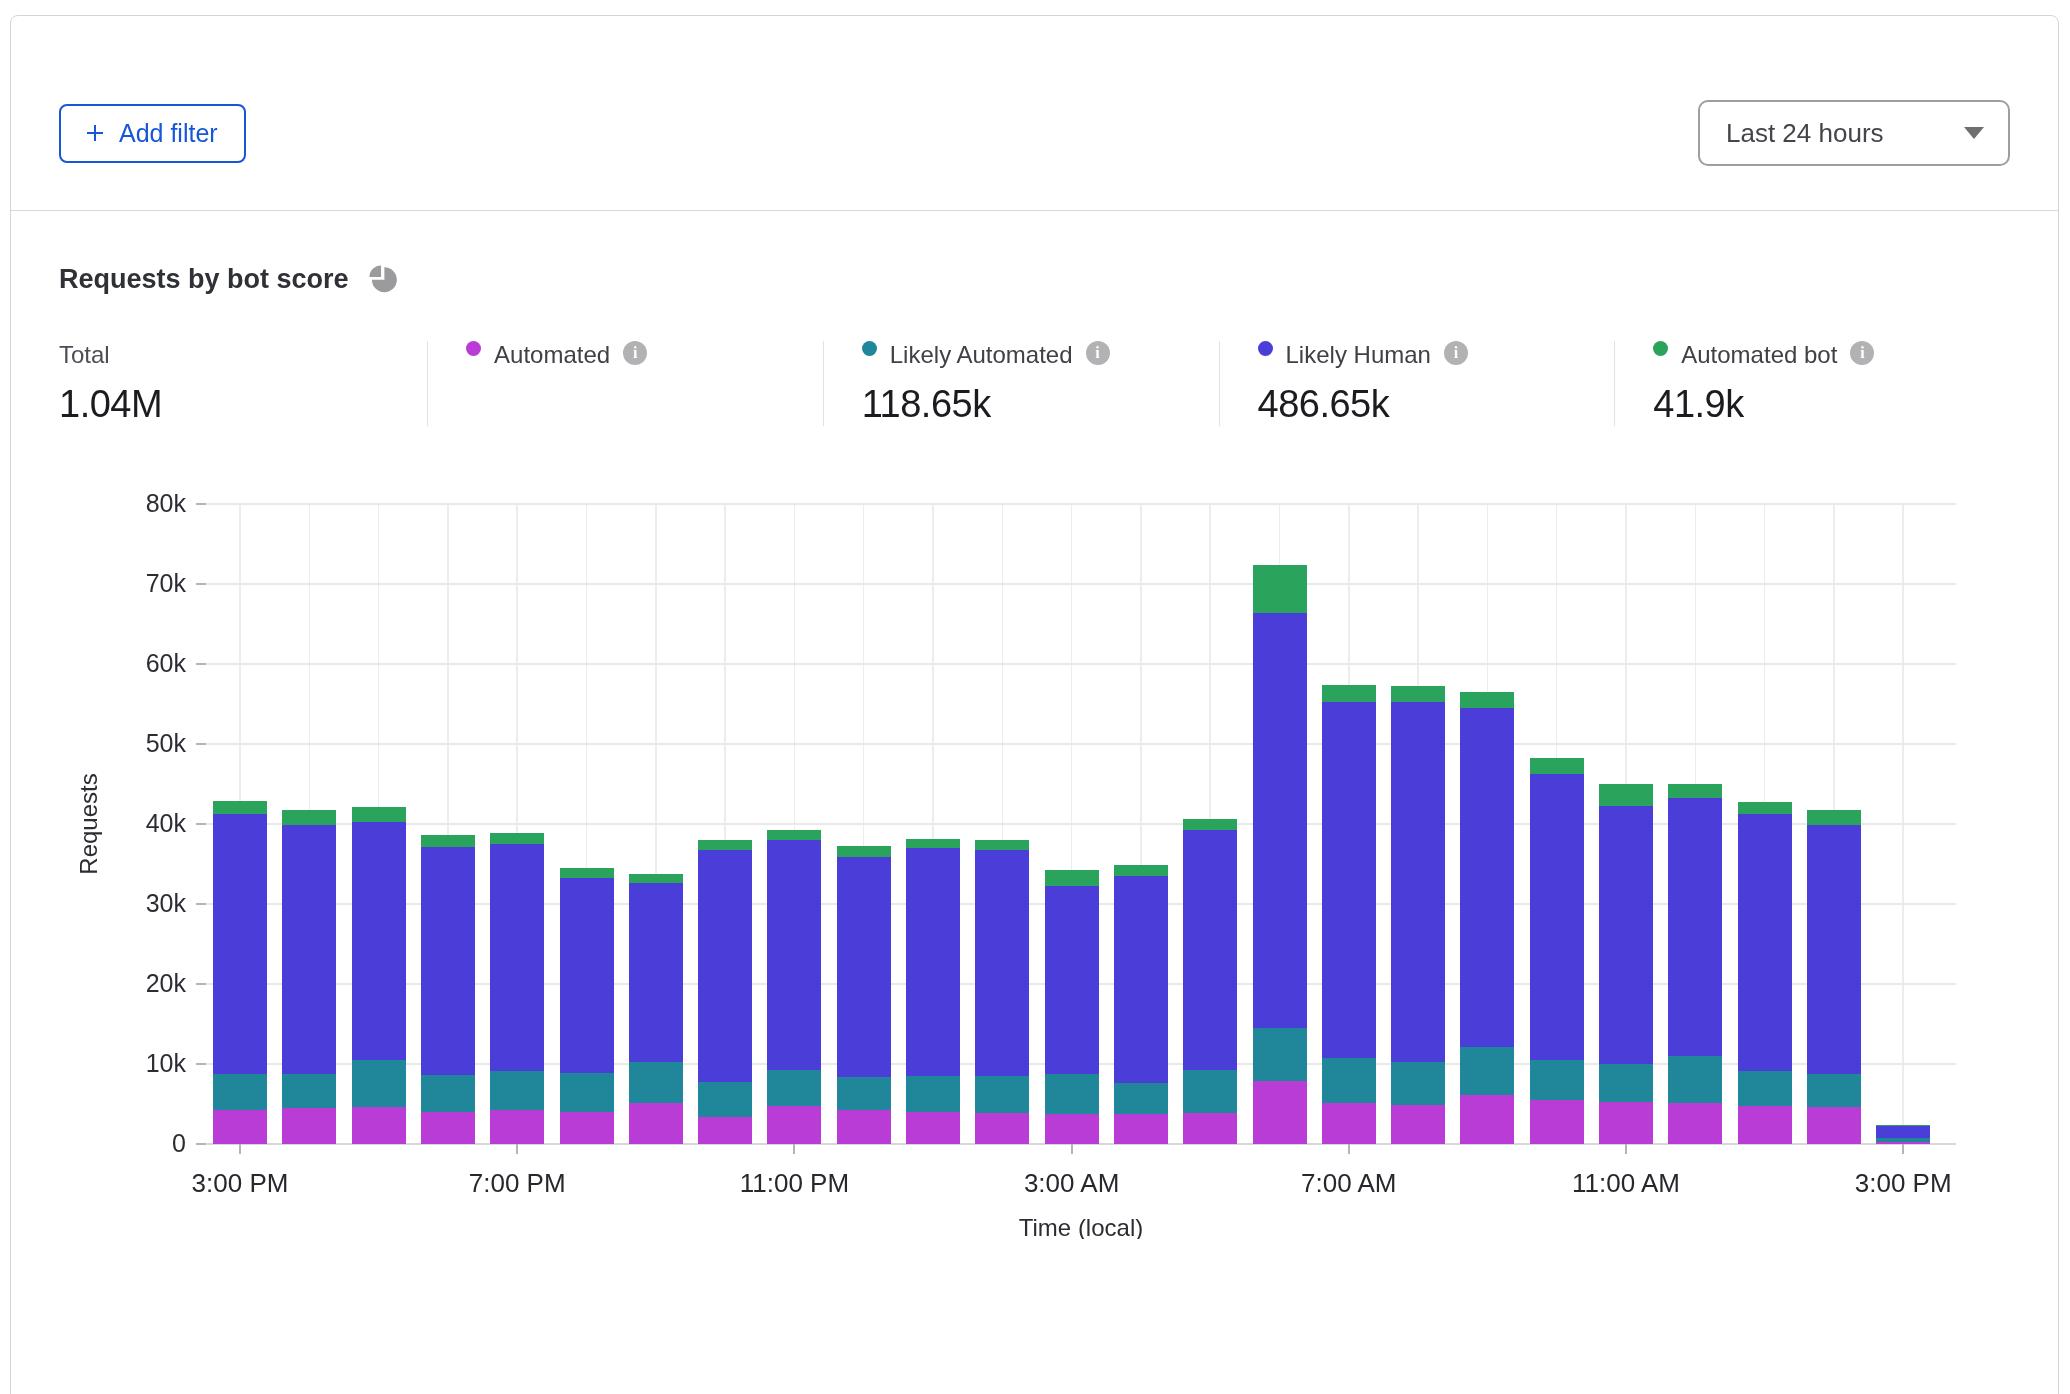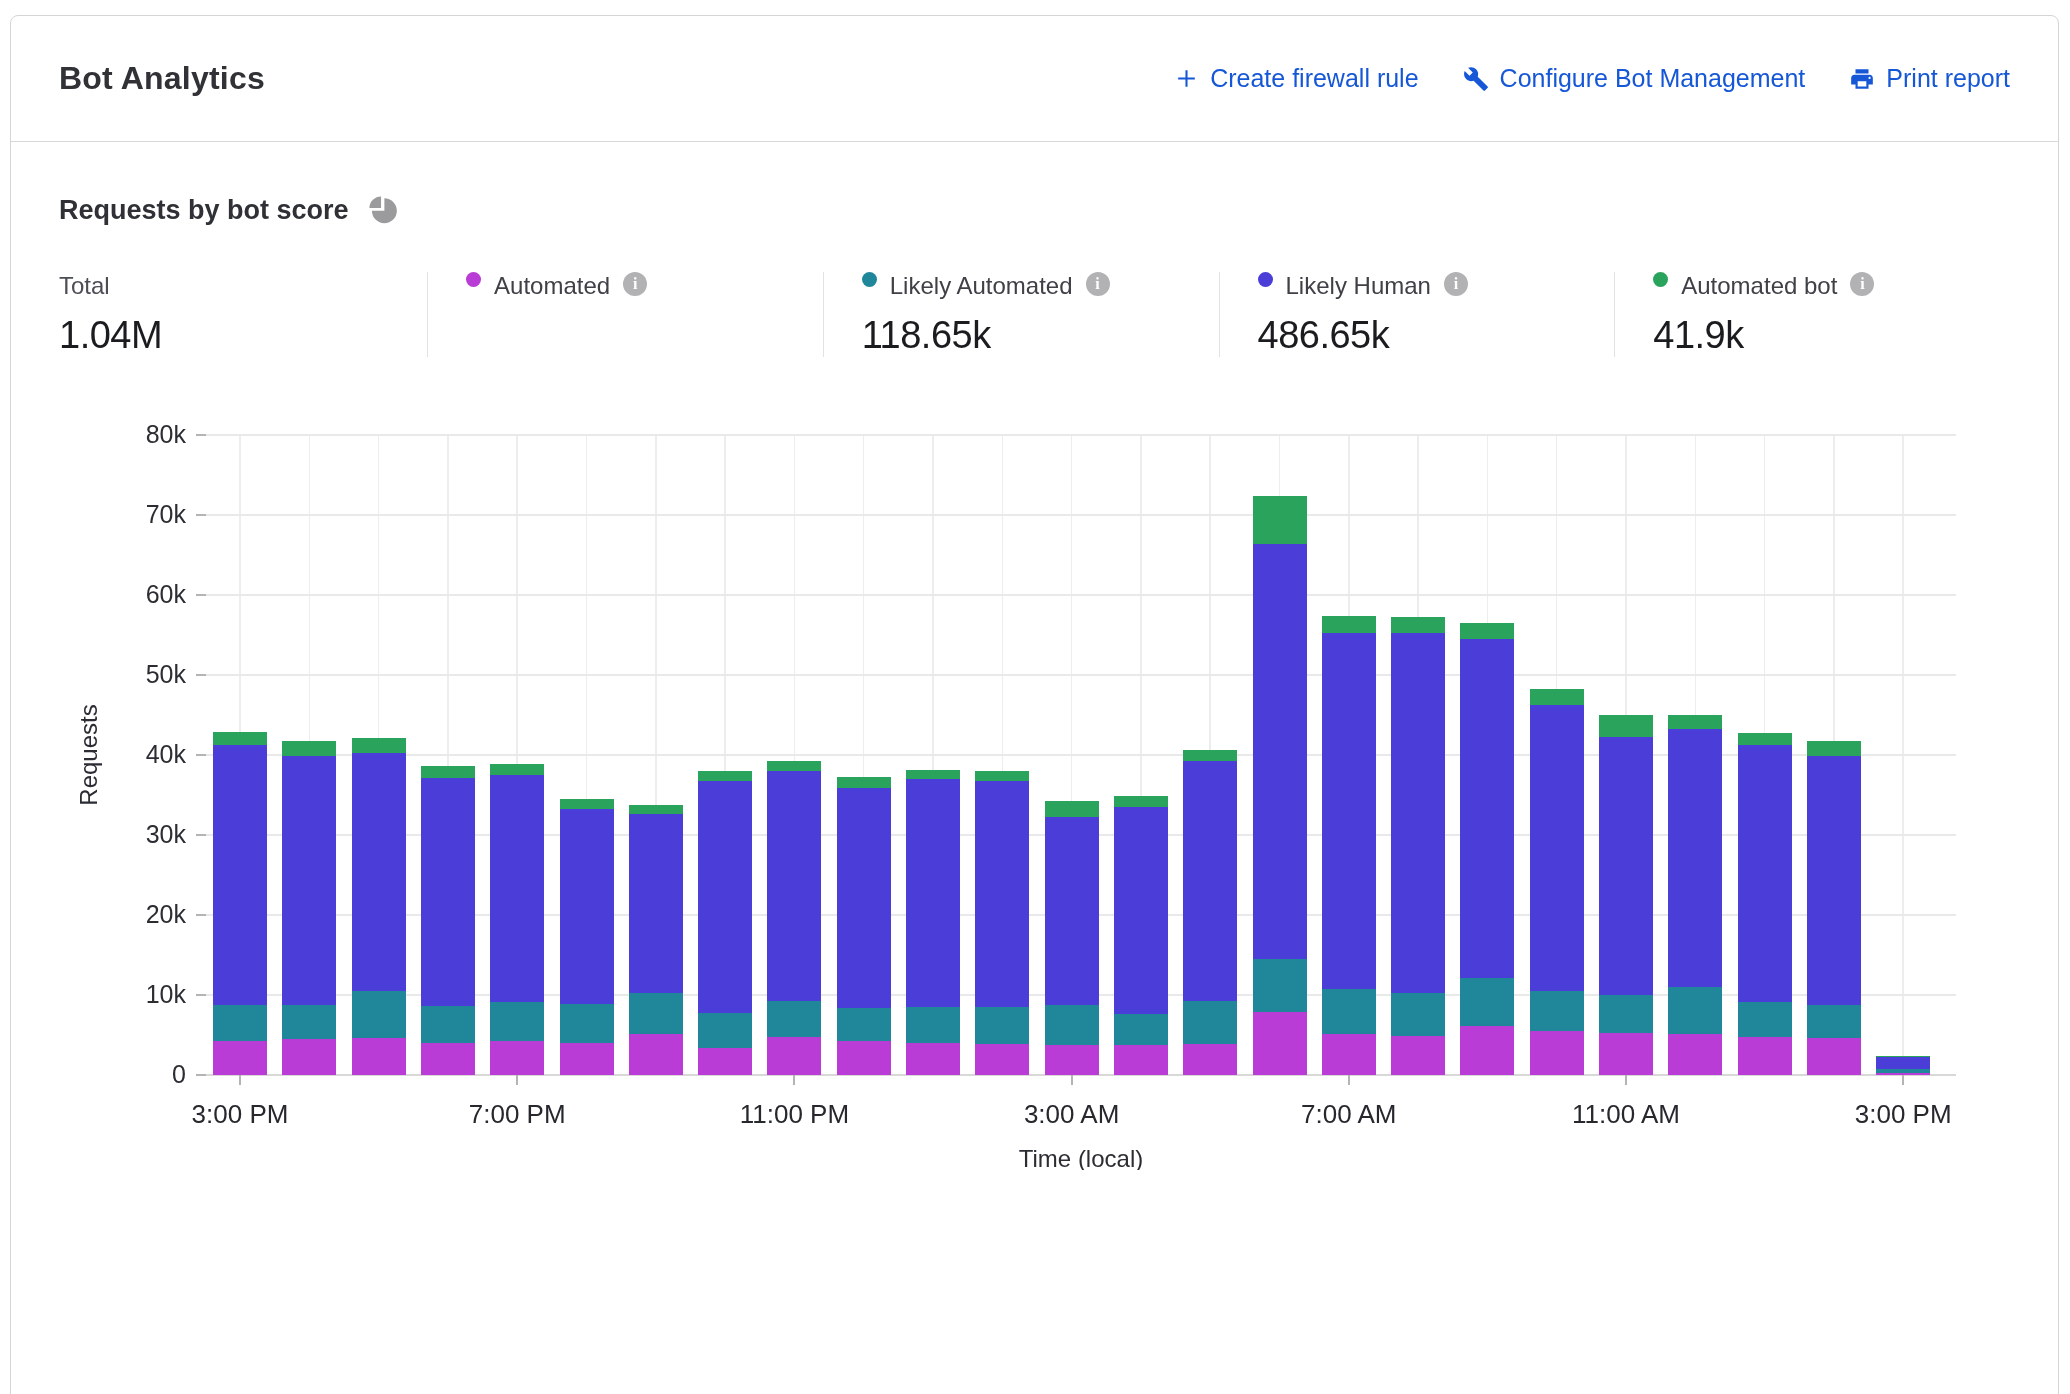--- a/index.html
+++ b/index.html
@@ -45,41 +45,30 @@
   
   .chart-wrap { margin-top:68px; }
   svg text { font-family:"Liberation Sans","DejaVu Sans",sans-serif; }
 </style>
 </head>
 <body>
 
 <div class="card">
 
   <div class="hdr">
-    <div class="hdr-row1">
-      <div class="page-title">Bot Analytics</div>
-      <div class="actions">
-        <a class="action-link">
-          <svg width="25" height="25" viewBox="0 0 24 24" fill="#1557d6">
-              <path d="M11 4h2v7h7v2h-7v7h-2v-7H4v-2h7z"></path>
-            </svg>
-          <span>Create firewall rule</span>
-        </a>
-        <a class="action-link">
-          <svg width="26" height="26" viewBox="0 0 24 24" fill="#1557d6">
-              <path d="M22.7 19l-9.1-9.1c.9-2.3.4-5-1.5-6.9-2-2-5-2.4-7.4-1.3L9 6 6 9 1.6 4.7C.4 7.1.9 10.1 2.9 12.1c1.9 1.9 4.6 2.4 6.9 1.5l9.1 9.1c.4.4 1 .4 1.4 0l2.3-2.3c.5-.4.5-1.1.1-1.4z"></path>
-            </svg>
-          <span>Configure Bot Management</span>
-        </a>
-        <a class="action-link">
-          <svg width="26" height="26" viewBox="0 0 24 24" fill="#1557d6">
-              <path d="M19 8H5c-1.66 0-3 1.34-3 3v6h4v4h12v-4h4v-6c0-1.66-1.34-3-3-3zm-3 11H8v-5h8v5zm3-7c-.55 0-1-.45-1-1s.45-1 1-1 1 .45 1 1-.45 1-1 1zm-1-9H6v4h12V3z"></path>
-            </svg>
-          <span>Print report</span>
-        </a>
+    <div class="hdr-row2">
+      <button class="btn-add-filter">
+        <svg width="24" height="24" viewBox="0 0 24 24" fill="#1557d6">
+            <path d="M11 4h2v7h7v2h-7v7h-2v-7H4v-2h7z"></path>
+          </svg>
+        <span>Add filter</span>
+      </button>
+      <div class="dropdown">
+        <span class="dd-value">Last 24 hours</span>
+        <span class="caret"></span>
       </div>
     </div>
   </div>
 
   <div class="content">
 
     <div class="sec-title-row">
       <div class="sec-title">Requests by bot score</div>
       <svg width="36" height="36" viewBox="0 0 26 26" fill="#9b9b9d">
         <path d="M14 4.5 A 9 9 0 1 1 5 13.5 L 14 13.5 Z"></path>

